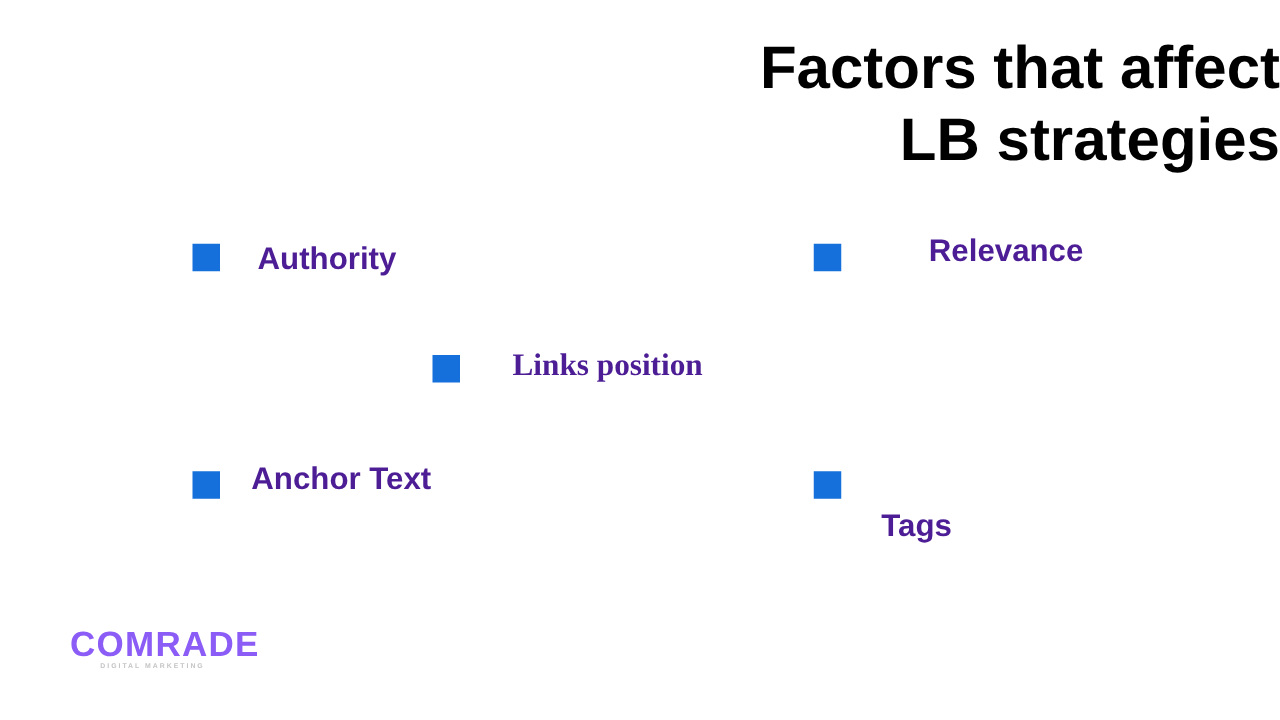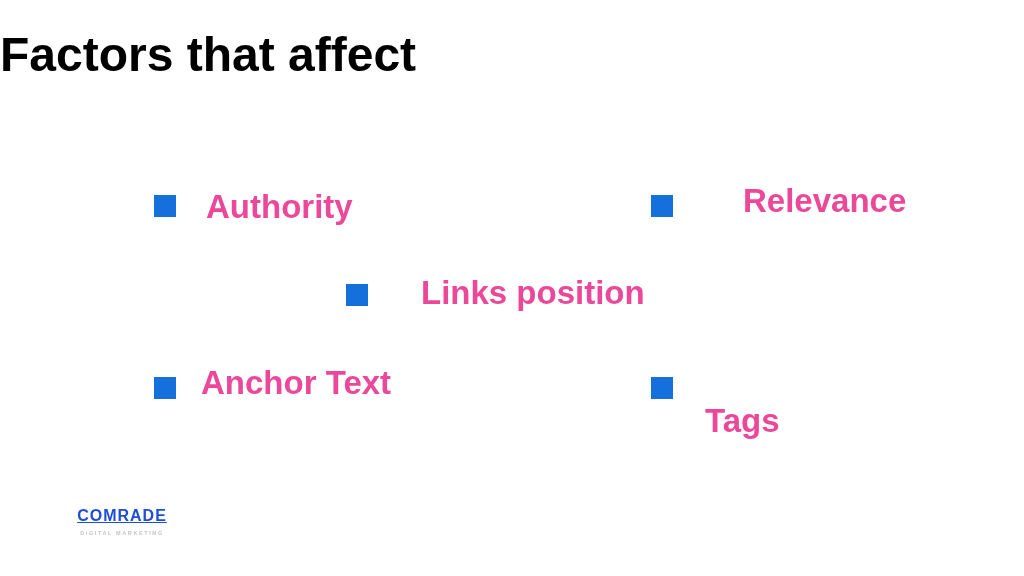--- a/index.html
+++ b/index.html
@@ -1,43 +1,44 @@
 <!DOCTYPE html>
 <html><head>
 <meta charset="utf-8">
 <style>
   html, body { margin: 0; padding: 0; }
   body { width: 1024px; height: 576px; background: #ffffff; position: relative; overflow: hidden; font-family: "Liberation Sans", sans-serif; }
-  .title { position: absolute; left: 0; top: 26px; width: 1024px; text-align: left; font-weight: bold; font-size: 48px; line-height: 58px; color: #000; }
+  .title { position: absolute; left: 0; top: 26px; width: 1024px; text-align: right; font-weight: bold; font-size: 48px; line-height: 58px; color: #000; }
   .bullet { width: 22px; height: 22px; background: #1570dc; position: absolute; }
-  .label { position: absolute; font-weight: bold; font-size: 33px; color: #ec4899; white-space: nowrap; line-height: 40px; }
+  .label { position: absolute; font-weight: bold; font-size: 25px; color: #4c1d95; white-space: nowrap; line-height: 40px; }
   .logo { position: absolute; left: 56px; top: 503px; width: 132px; text-align: center; }
-  .logo-main { font-size: 16px; font-weight: bold; color: #1d4ed8; letter-spacing: 1px; line-height: 26px; text-decoration: underline; }
+  .logo-main { font-size: 28px; font-weight: bold; color: #8b5cf6; letter-spacing: 1px; line-height: 26px; }
   .logo-sub { font-size: 5.5px; font-weight: bold; color: #c4c4c4; letter-spacing: 1.6px; line-height: 8px; }
 </style>
 </head>
 <body>
 
 <div class="title">
   <div>Factors that affect</div>
+  <div>LB strategies</div>
 </div>
 
 <div>
   <div class="bullet" style="left:154px; top:195px;"></div>
   <div class="label" style="left:206px; top:187px;">Authority</div>
 </div>
 
 <div>
   <div class="bullet" style="left:651px; top:195px;"></div>
   <div class="label" style="left:743px; top:181px;">Relevance</div>
 </div>
 
 <div>
   <div class="bullet" style="left:346px; top:284px;"></div>
-  <div class="label" style="left:421px; top:273px;">Links position</div>
+  <div class="label" style="left:410px; top:273px;font-family:Liberation Serif, serif;">Links position</div>
 </div>
 
 <div>
   <div class="bullet" style="left:154px; top:377px;"></div>
   <div class="label" style="left:201px; top:363px;text-align:right;">Anchor Text</div>
 </div>
 
 <div>
   <div class="bullet" style="left:651px; top:377px;"></div>
   <div class="label" style="left:705px; top:369px;margin-top:32px;">Tags</div>

